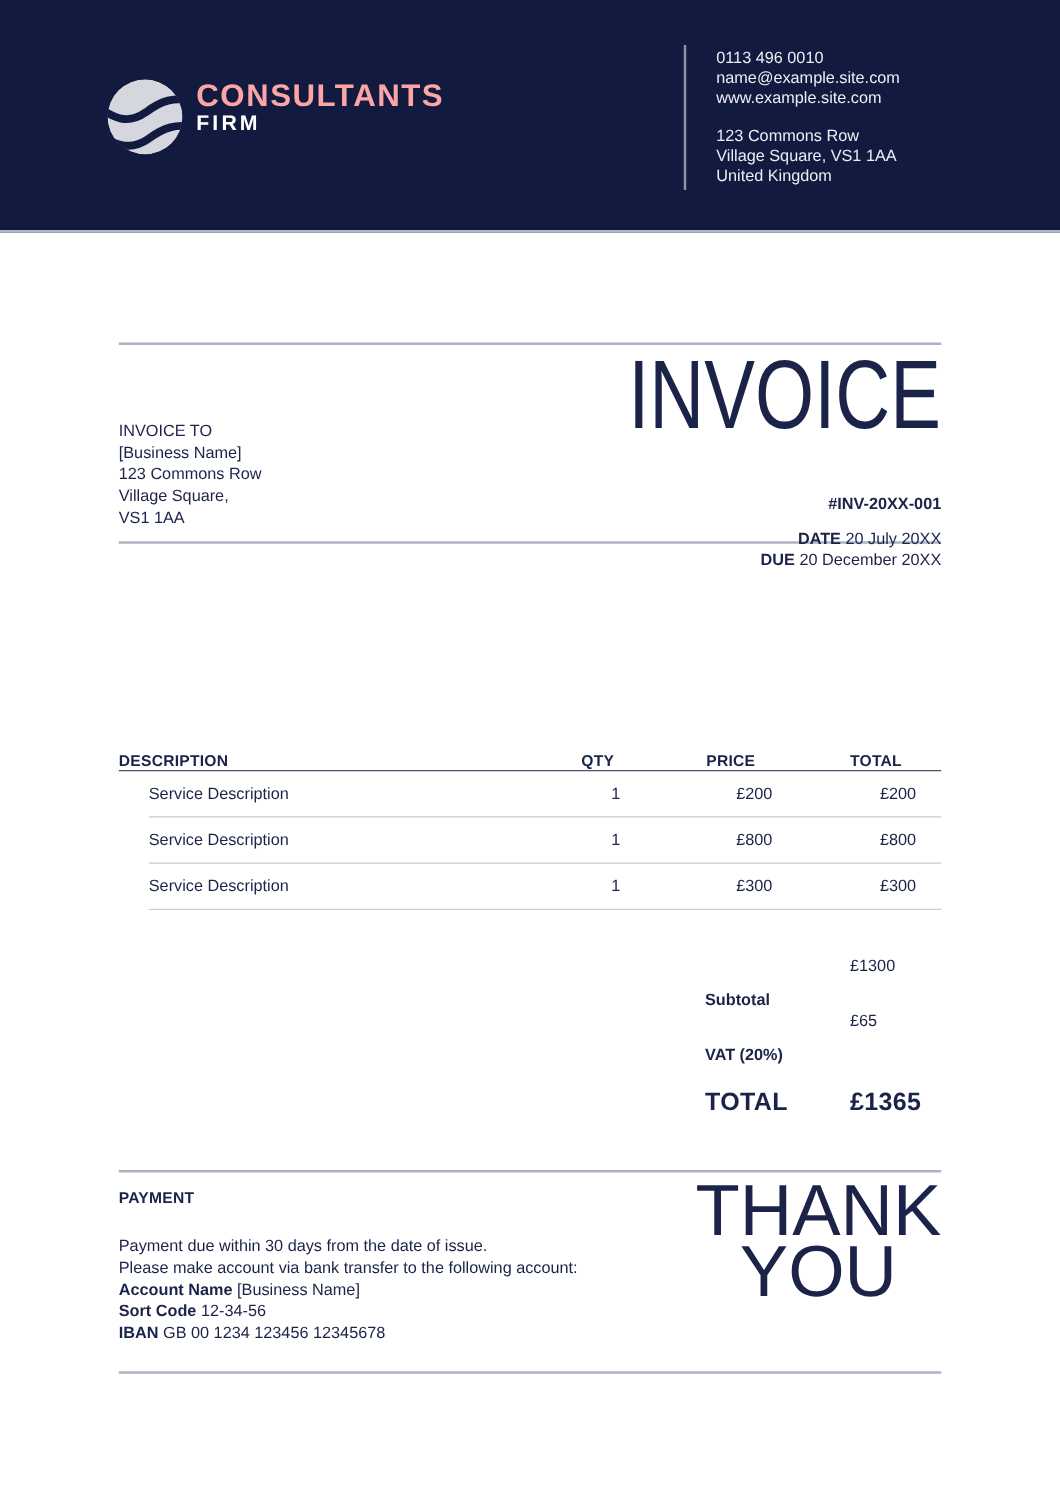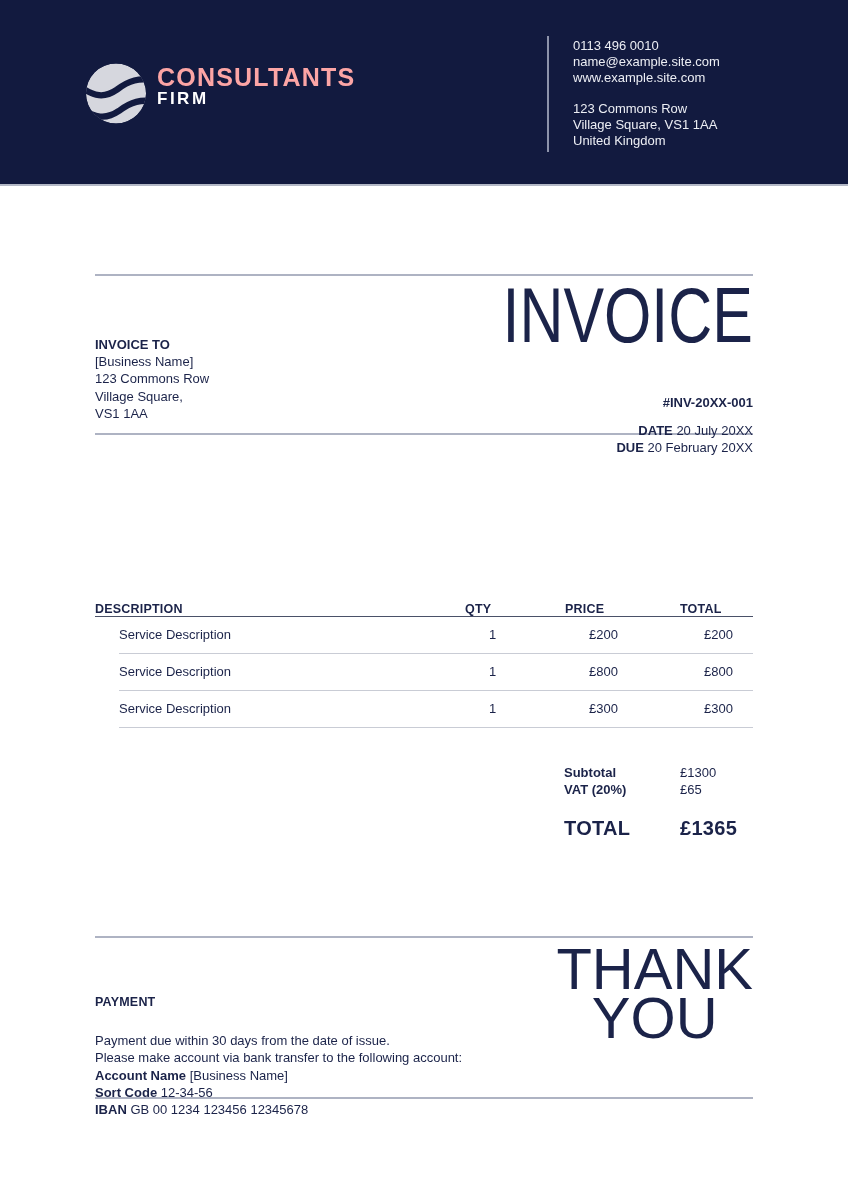--- a/index.html
+++ b/index.html
@@ -47,48 +47,48 @@
   .rule-4 { top: 1097px; }
 
   
   .invoice-title {
     position: absolute; right: 95px; top: 283px;
     font-size: 78px; font-weight: 400; line-height: 64px; color: #1b2349;
     transform: scaleX(0.78); transform-origin: right center;
     white-space: nowrap;
   }
   .bill-to { position: absolute; left: 95px; top: 336px; font-size: 13px; line-height: 17.2px; }
-  .bill-to .label { font-weight: 700; }
+  .bill-to .label { font-weight: 400; }
   .inv-meta { position: absolute; right: 95px; top: 360px; text-align: right; font-size: 13px; line-height: 17.2px; }
   .inv-number { font-weight: 700; margin-bottom: 11px; margin-top: 34px; }
   .b { font-weight: 700; }
 
   
   .inv-table { position: absolute; left: 95px; top: 602px; width: 658px; }
   .t-head, .t-row { display: grid; grid-template-columns: 370px 100px 115px 73px; }
   .t-head {
     font-size: 12.5px; font-weight: 700; letter-spacing: 0.2px;
     padding-bottom: 0; border-bottom: 1px solid #4a5168;
   }
   .t-row {
     font-size: 13px; padding: 10px 0 11px 0; border-bottom: 1px solid #c9ccd5; margin-left: 24px;
   }
 
   
   .totals { position: absolute; left: 564px; top: 764px; width: 189px; }
   .totals-line { display: grid; grid-template-columns: 116px 73px; font-size: 13px; line-height: 17.2px; }
-  .totals-line .lbl { font-weight: 700; }
+  .totals-line .lbl { font-weight: 700; margin-top: 27px; }
   .totals-grand {
     display: grid; grid-template-columns: 116px 73px;
     margin-top: 19px; font-size: 20px; font-weight: 700; letter-spacing: 0.3px;
   }
 
   
   .payment { position: absolute; left: 95px; top: 950px; font-size: 13px; line-height: 17.2px; }
-  .payment-heading { font-size: 12.5px; font-weight: 700; letter-spacing: 0.2px; margin-bottom: 21px; margin-top: 44px; }
+  .payment-heading { font-size: 12.5px; font-weight: 700; letter-spacing: 0.2px; margin-bottom: 21px; }
   .thanks {
     position: absolute; right: 95px; top: 944px; text-align: center;
     font-size: 58px; line-height: 49px; font-weight: 400; color: #1b2349;
   }
 </style>
 </head>
 <body>
 
 <div class="page">
 
@@ -136,21 +136,21 @@
     <div class="label">INVOICE TO</div>
     <div>[Business Name]</div>
     <div>123 Commons Row</div>
     <div>Village Square,</div>
     <div>VS1 1AA</div>
   </div>
 
   <div class="inv-meta">
     <div class="inv-number">#INV-20XX-001</div>
     <div><span class="b">DATE</span> <span>20 July 20XX</span></div>
-    <div><span class="b">DUE</span> <span>20 February 20XX</span></div>
+    <div><span class="b">DUE</span> <span>20 December 20XX</span></div>
   </div>
 
   <div class="inv-table">
     <div class="t-head">
       <div>DESCRIPTION</div>
       <div>QTY</div>
       <div>PRICE</div>
       <div>TOTAL</div>
     </div>
     <div class="t-row">

